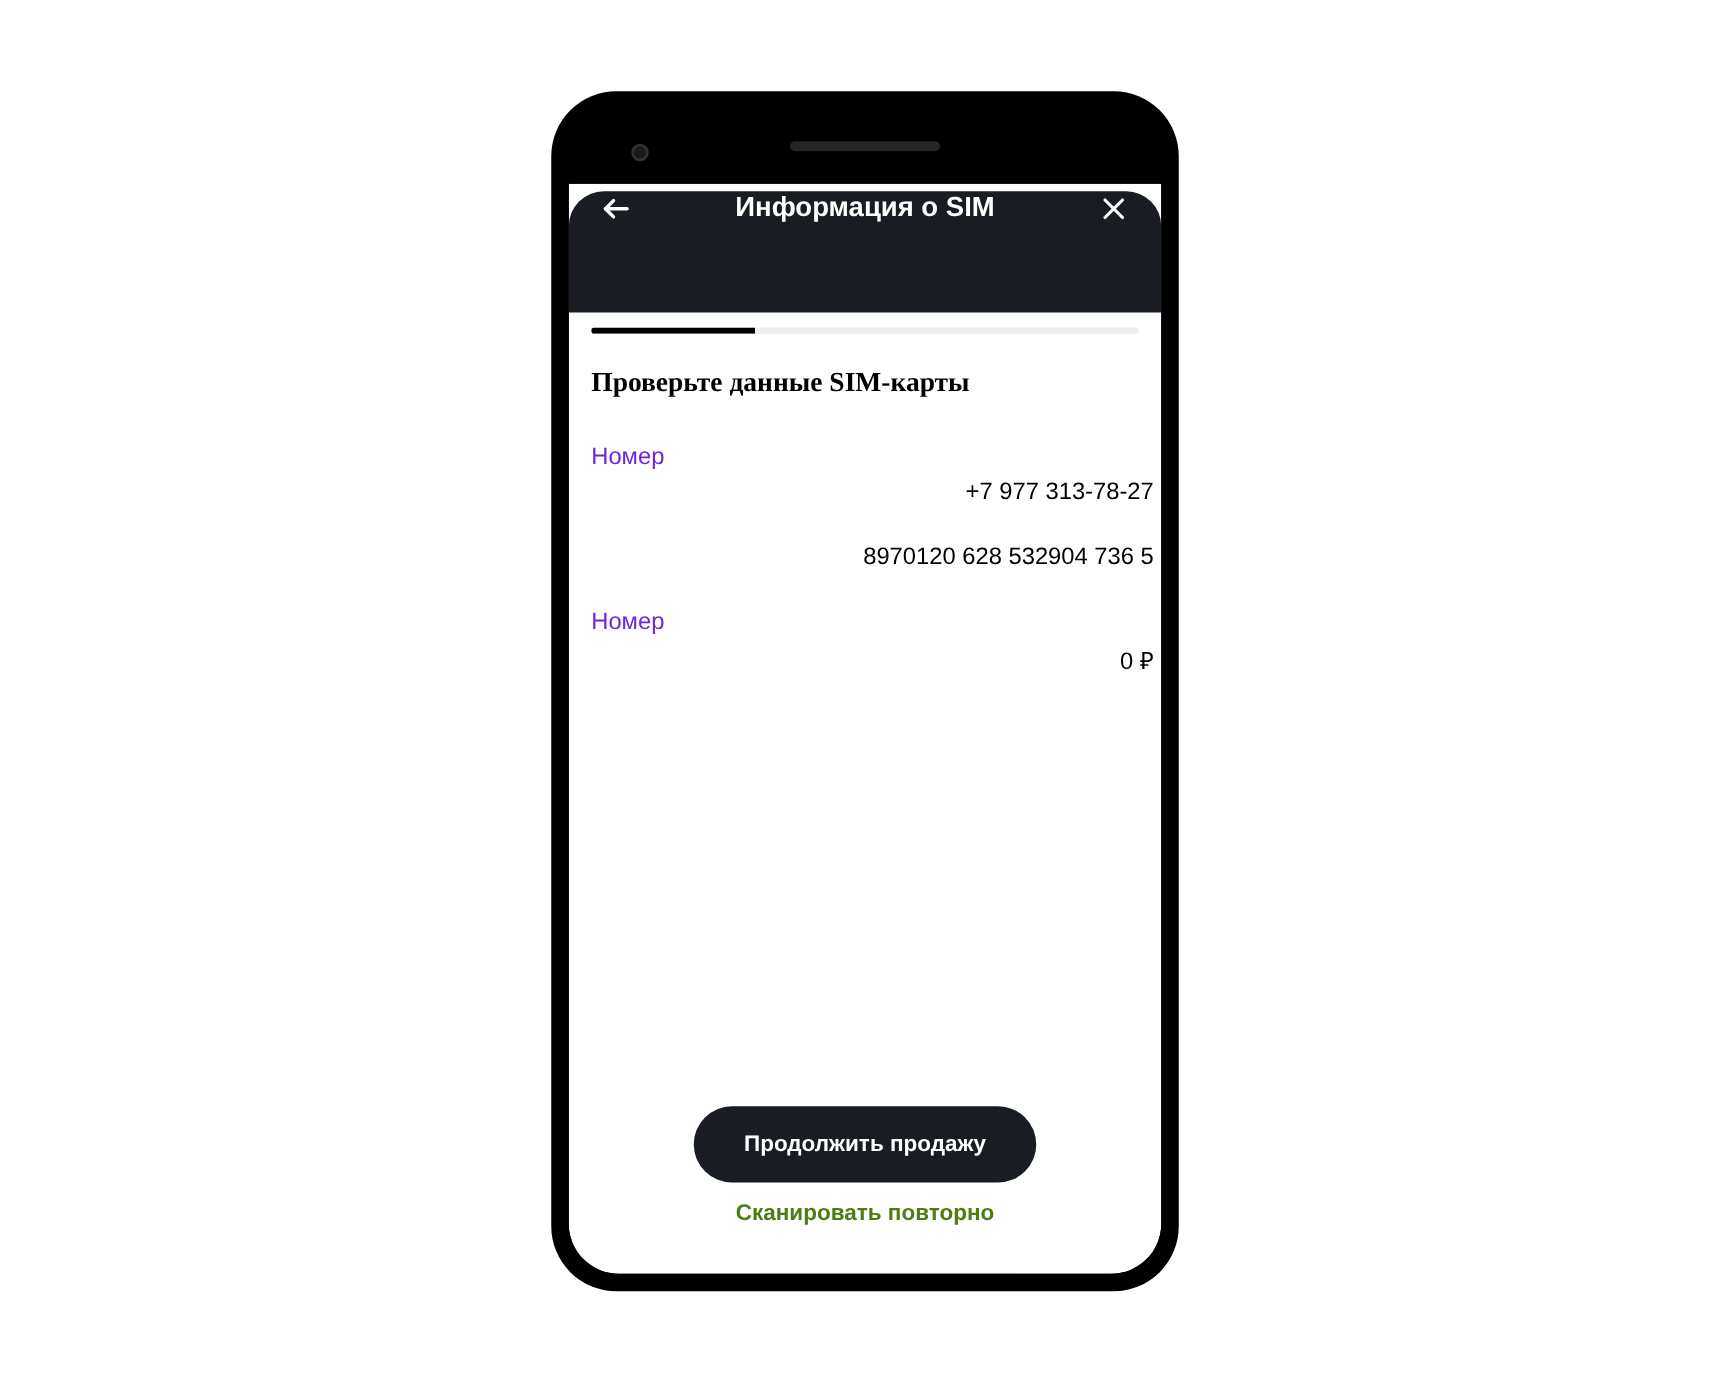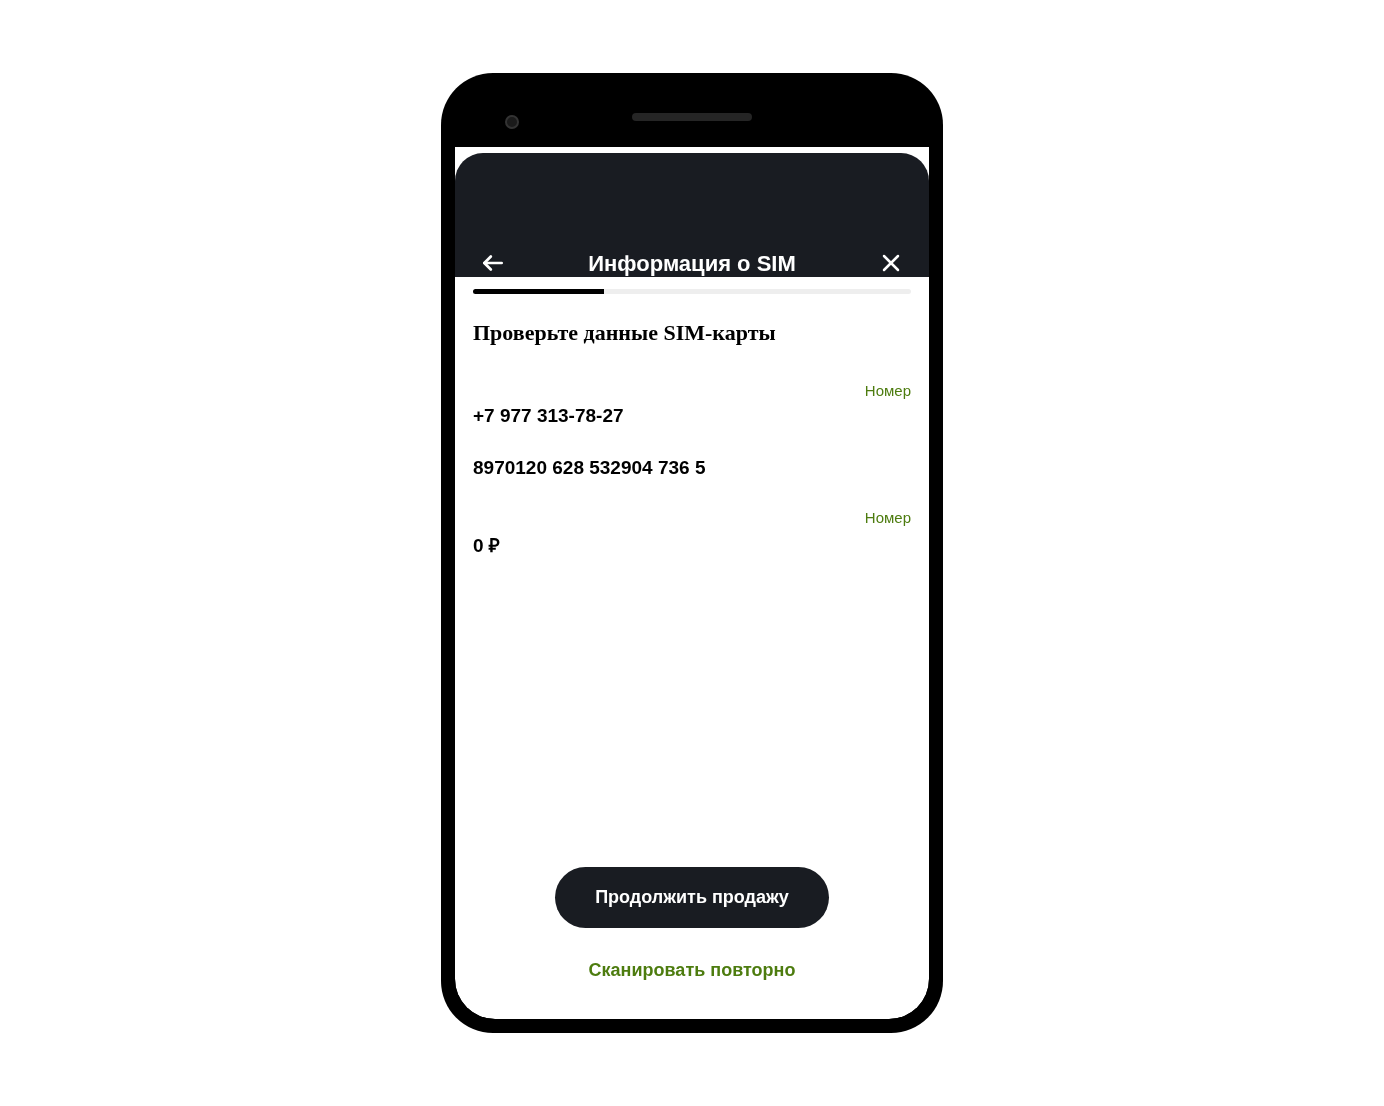--- a/index.html
+++ b/index.html
@@ -62,23 +62,23 @@
       height: calc(100% - 60px);
       background: #ffffff;
       display: flex;
       flex-direction: column;
       border-bottom-left-radius: 40px;
       border-bottom-right-radius: 40px;
       overflow: hidden;
     }
     .header {
       background: #191c22;
-      height: 124px;
-      display: flex;
-      align-items: flex-end;
+      height: 97px;
+      display: flex;
+      align-items: flex-start;
       justify-content: space-between;
       padding: 0 24px;
       border-top-left-radius: 28px;
       border-top-right-radius: 28px;
       margin-top: 6px;
     }
     .header-back {
       width: 28px;
       height: 28px;
       display: flex;
@@ -106,50 +106,50 @@
       border-radius: 3px;
       overflow: hidden;
     }
     .progress-fill {
       height: 100%;
       width: 30%;
       background: #000000;
     }
     .content {
       flex: 1;
-      padding: 26px 18px 0 18px;
+      padding: 26px 6px 0 18px;
       overflow: auto;
     }
     .page-title {
       font-size: 22px;
       font-weight: 700;
       color: #000;
       margin-bottom: 36px;
       font-family: Georgia, "Times New Roman", serif;
     }
     .field {
       margin-bottom: 30px;
     }
     .field-label {
-      font-size: 15px;
-      color: #4d7c0f;
+      font-size: 19px;
+      color: #6d28d9;
       margin-bottom: 6px;
-      text-align: right;
     }
     .field-value {
       font-size: 19px;
       color: #000000;
-      font-weight: 700;
+      font-weight: 400;
+      text-align: right;
     }
     .actions {
       display: flex;
       flex-direction: column;
       align-items: center;
       padding: 10px 18px 38px 18px;
-      gap: 32px;
+      gap: 14px;
     }
     .btn-primary {
       background: #191c22;
       color: #ffffff;
       border: none;
       border-radius: 40px;
       padding: 20px 40px;
       font-size: 18px;
       font-weight: 700;
       cursor: pointer;

